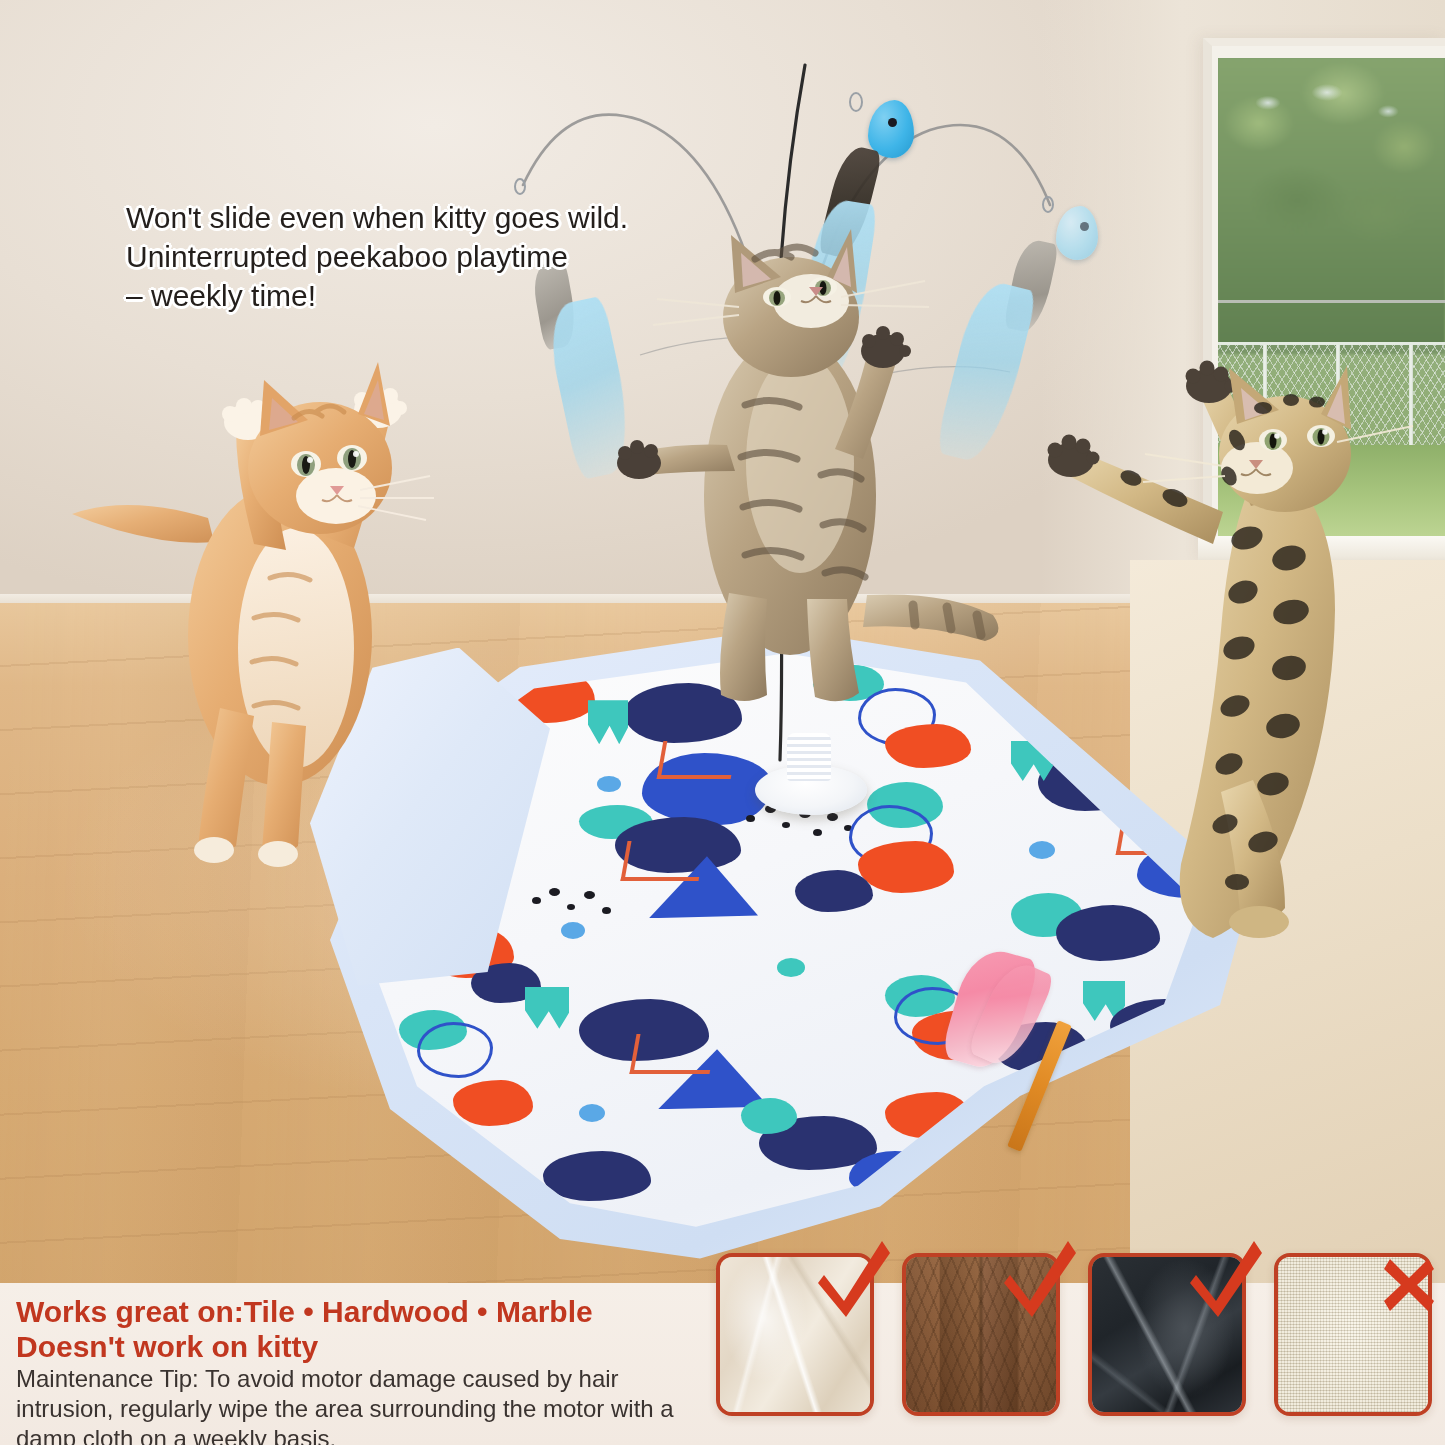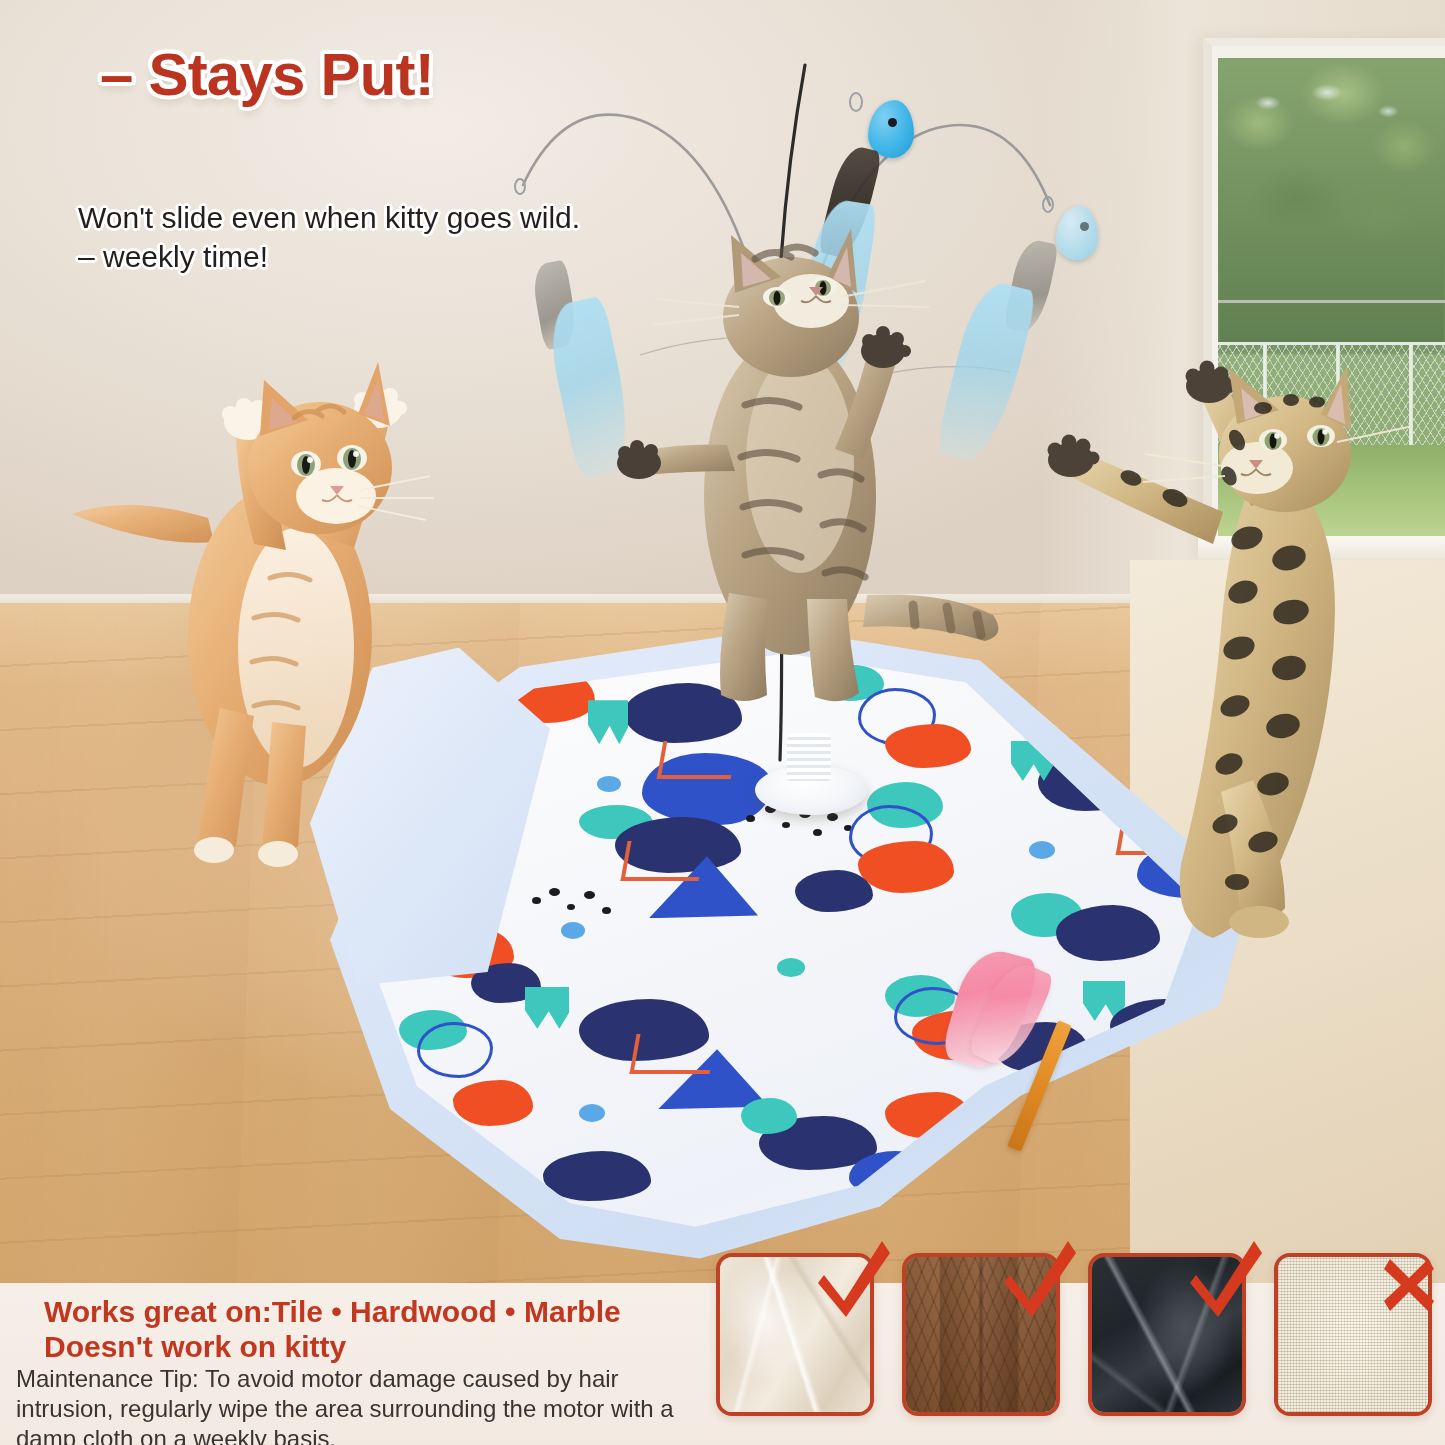--- a/index.html
+++ b/index.html
@@ -315,39 +315,39 @@
     font-size: 30px;
     font-weight: 400;
     line-height: 1.30;
     color: #241f1c;
     text-shadow:
       -2px -2px 0 #fff, 2px -2px 0 #fff,
       -2px  2px 0 #fff, 2px  2px 0 #fff,
        0   -3px 0 #fff, 0    3px 0 #fff,
       -3px  0   0 #fff, 3px  0   0 #fff;
   }
-  .subhead span { display: block; }
+  .subhead span { display: block; margin-left: 48px; }
 
   
   .footer {
     position: absolute;
     left: 0; top: 1283px;
     width: 1445px; height: 162px;
     background: linear-gradient(180deg, #f6efe8 0%, #f2e9e1 100%);
   }
   .footer-claims {
     position: absolute;
     left: 16px; top: 1294px;
     width: 690px;
     font-size: 30px;
     font-weight: 700;
     line-height: 1.18;
     color: #c1371f;
   }
-  .footer-claims span { display: block; margin-left: 28px; }
+  .footer-claims span { display: block; }
   .footer-tip {
     position: absolute;
     left: 16px; top: 1364px;
     width: 680px;
     font-size: 24px;
     font-weight: 400;
     line-height: 1.24;
     color: #3a3330;
   }
 
@@ -824,25 +824,25 @@
 
       <g stroke="#f2e9d6" stroke-width="1.8" opacity=".9">
         <path d="M 238 136 L 160 124" fill="none"></path>
         <path d="M 240 146 L 158 152" fill="none"></path>
         <path d="M 352 112 L 428 96" fill="none"></path>
       </g>
     </svg>
   </div>
 
   <h1 class="headline">
-    <span class="ln2">– Stays Put!</span>
   </h1>
 
   <p class="subhead">
     <span>Won't slide even when kitty goes wild.</span>
+    <span>Uninterrupted peekaboo playtime</span>
     <span>– weekly time!</span>
   </p>
 
   <div class="footer"></div>
 
   <div class="footer-claims">
     <span>Works great on:Tile • Hardwood • Marble</span>
     <span>Doesn't work on kitty</span>
   </div>
   <p class="footer-tip">Maintenance Tip: To avoid motor damage caused by hair intrusion, regularly wipe the area surrounding the motor with a damp cloth on a weekly basis.</p>

